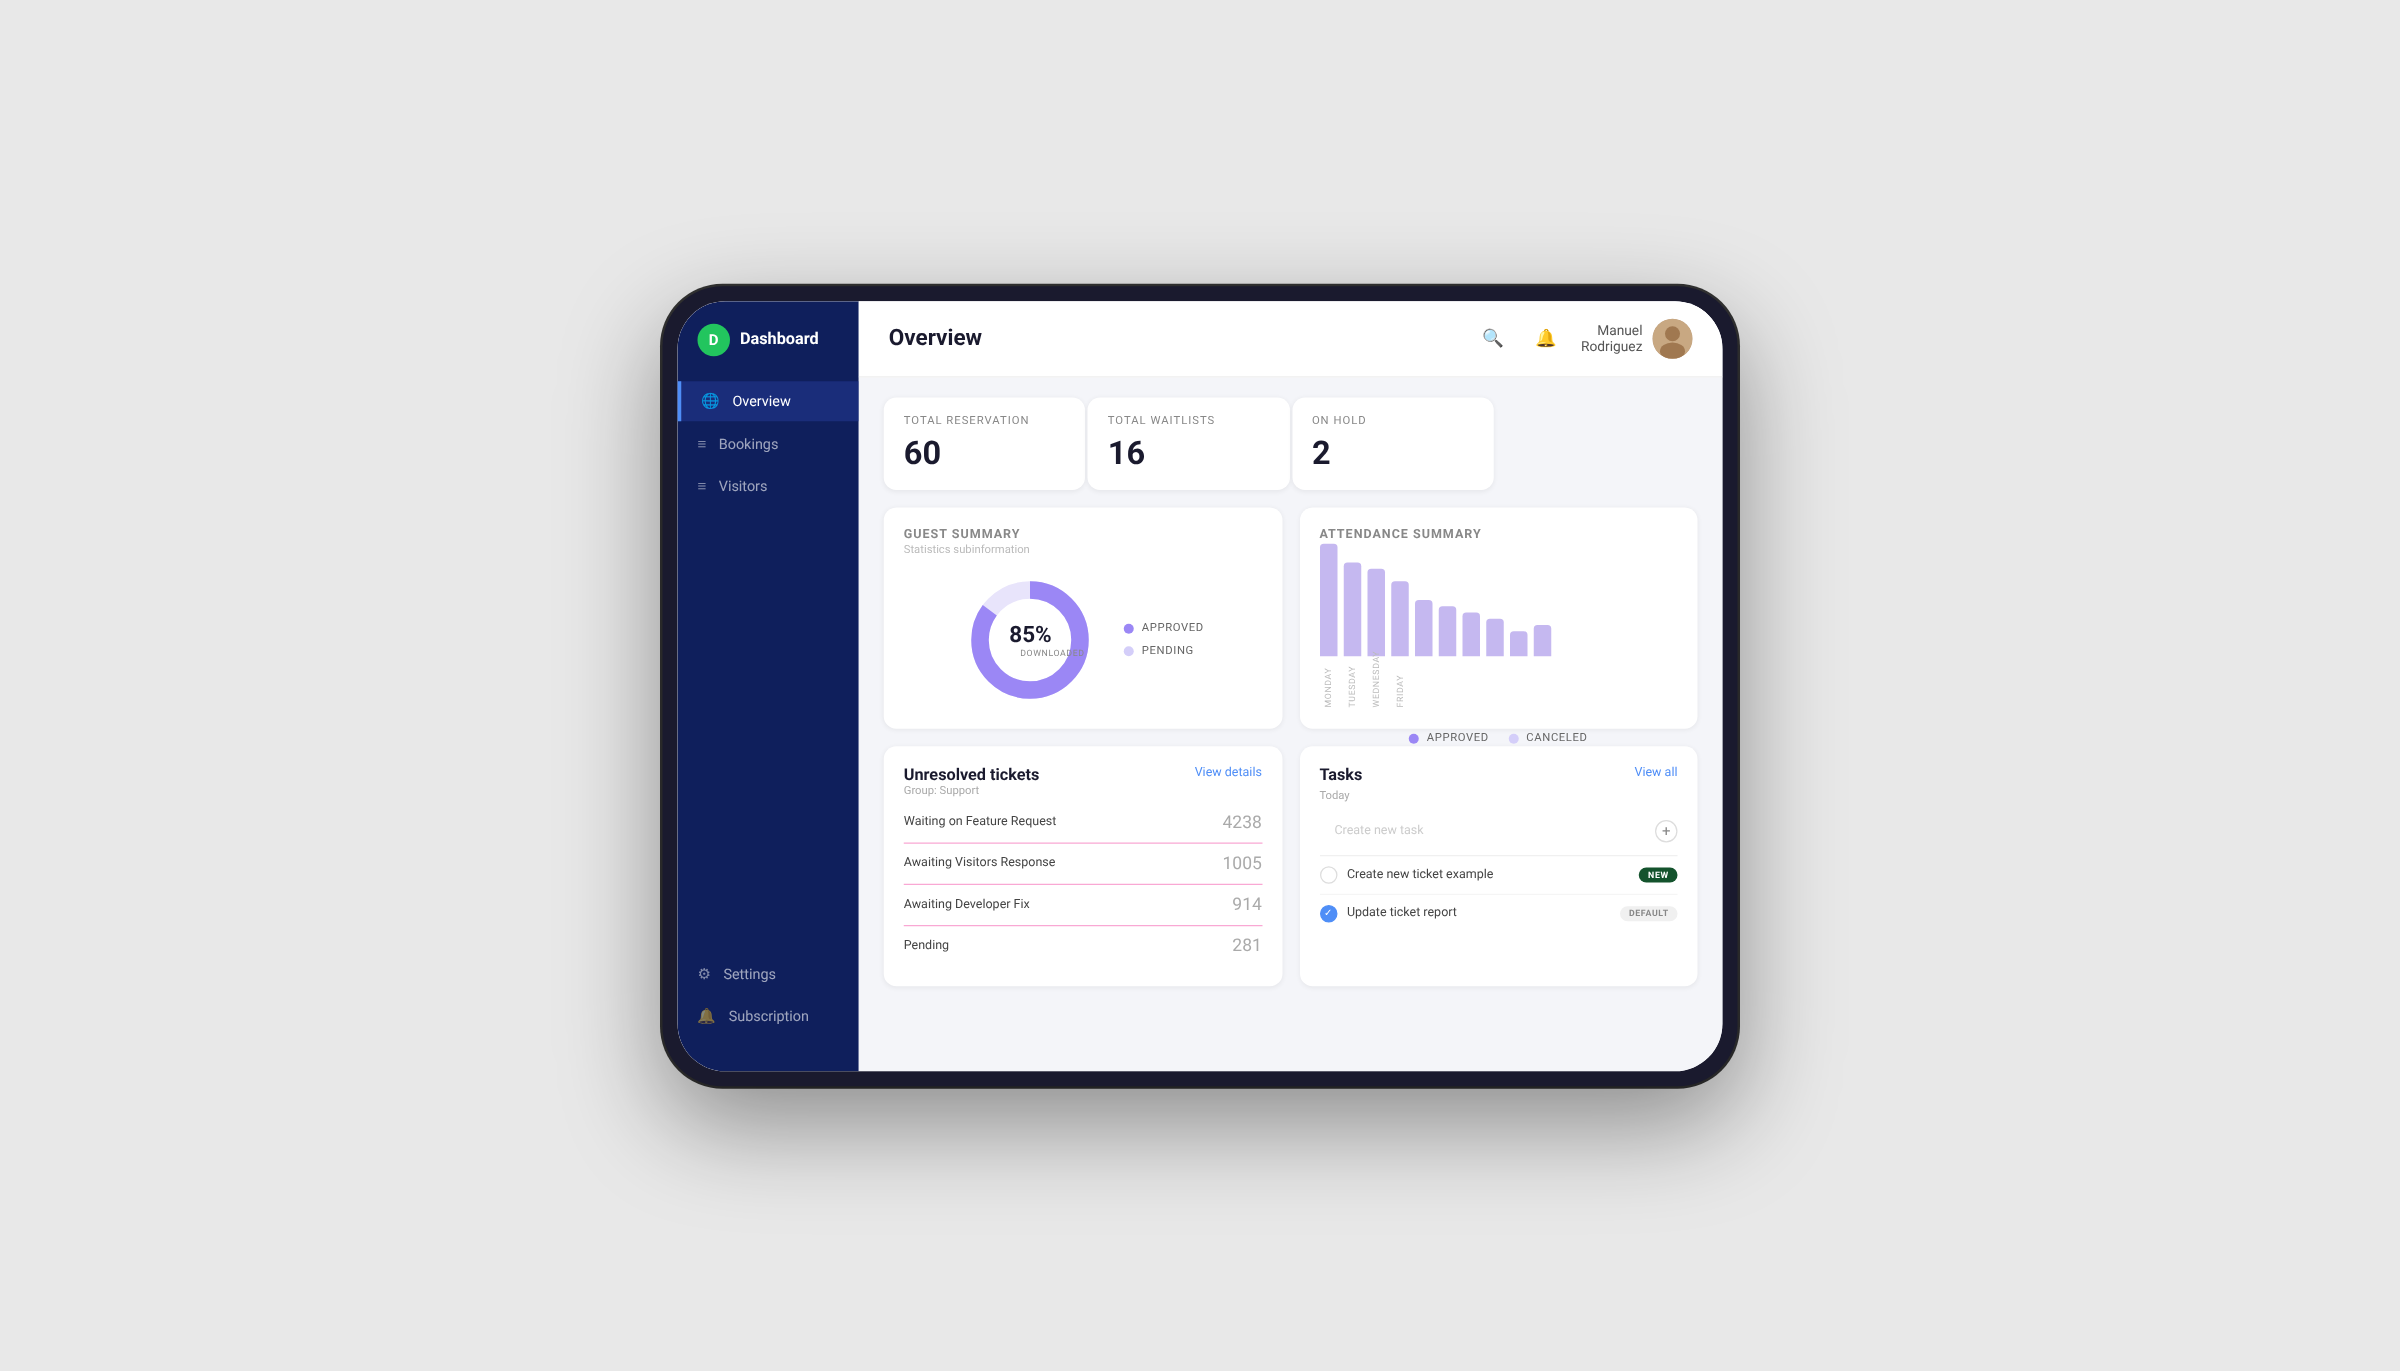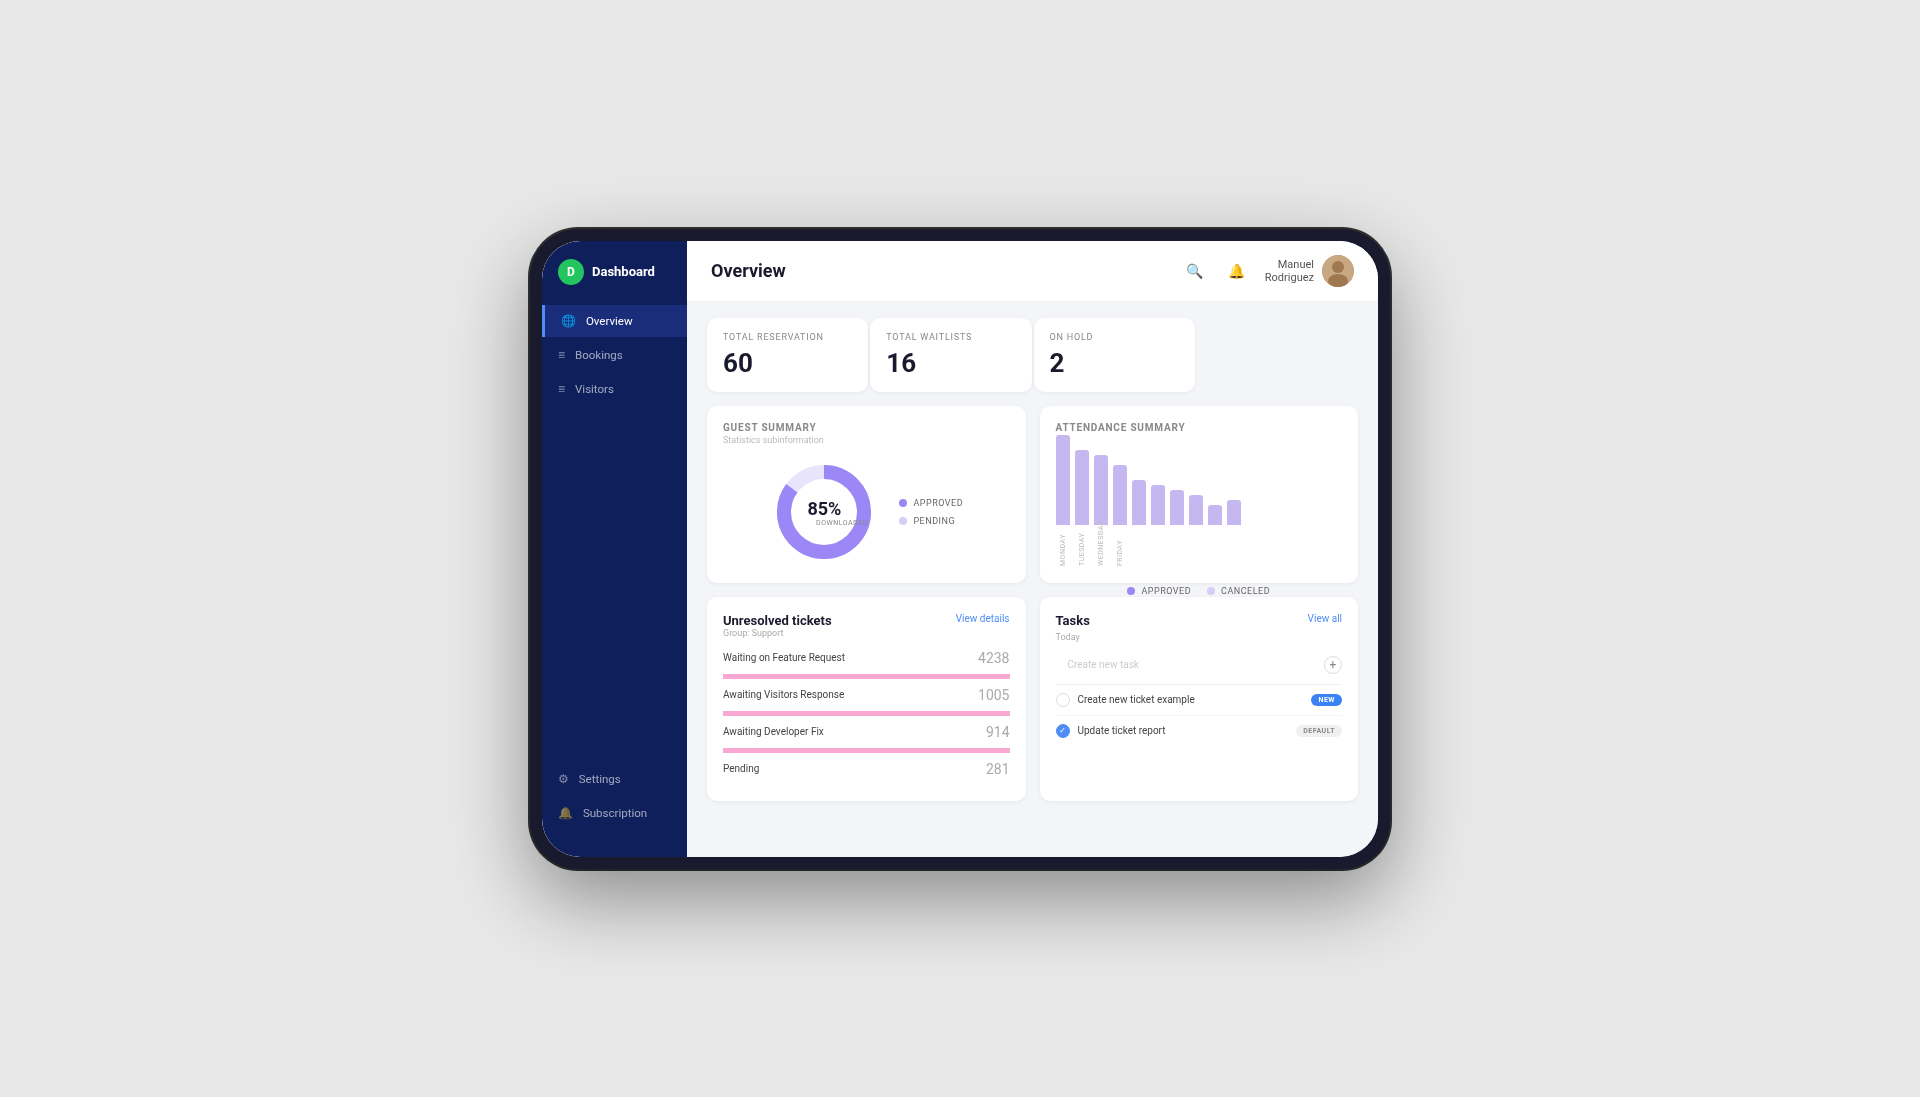--- a/index.html
+++ b/index.html
@@ -328,21 +328,21 @@
       font-size: 10px;
       color: #4f8ef7;
       cursor: pointer;
       text-decoration: none;
     }
     .ticket-row {
       display: flex;
       justify-content: space-between;
       align-items: center;
       padding: 8px 0;
-      border-bottom: 5px solid #f9a8d4;
+      border-bottom: 1px solid #f9a8d4;
     }
     .ticket-row:last-child { border-bottom: none; }
     .ticket-name {
       font-size: 10px;
       color: #444;
     }
     .ticket-count {
       font-size: 14px;
       color: #aaa;
     }
@@ -401,21 +401,21 @@
     }
     .badge {
       font-size: 7px;
       font-weight: 700;
       padding: 2px 7px;
       border-radius: 10px;
       text-transform: uppercase;
       letter-spacing: 0.5px;
     }
     .badge-urgent { background: #f59e0b; color: white; }
-    .badge-new { background: #3b82f6; color: white; }
+    .badge-new { background: #14532d; color: white; }
     .badge-default { background: #f0f0f0; color: #888; }
   </style>
 </head>
 <body>
 
 <div class="device-wrapper">
   <div class="device-shell">
     <div class="device-screen">
 
       <div class="sidebar">

